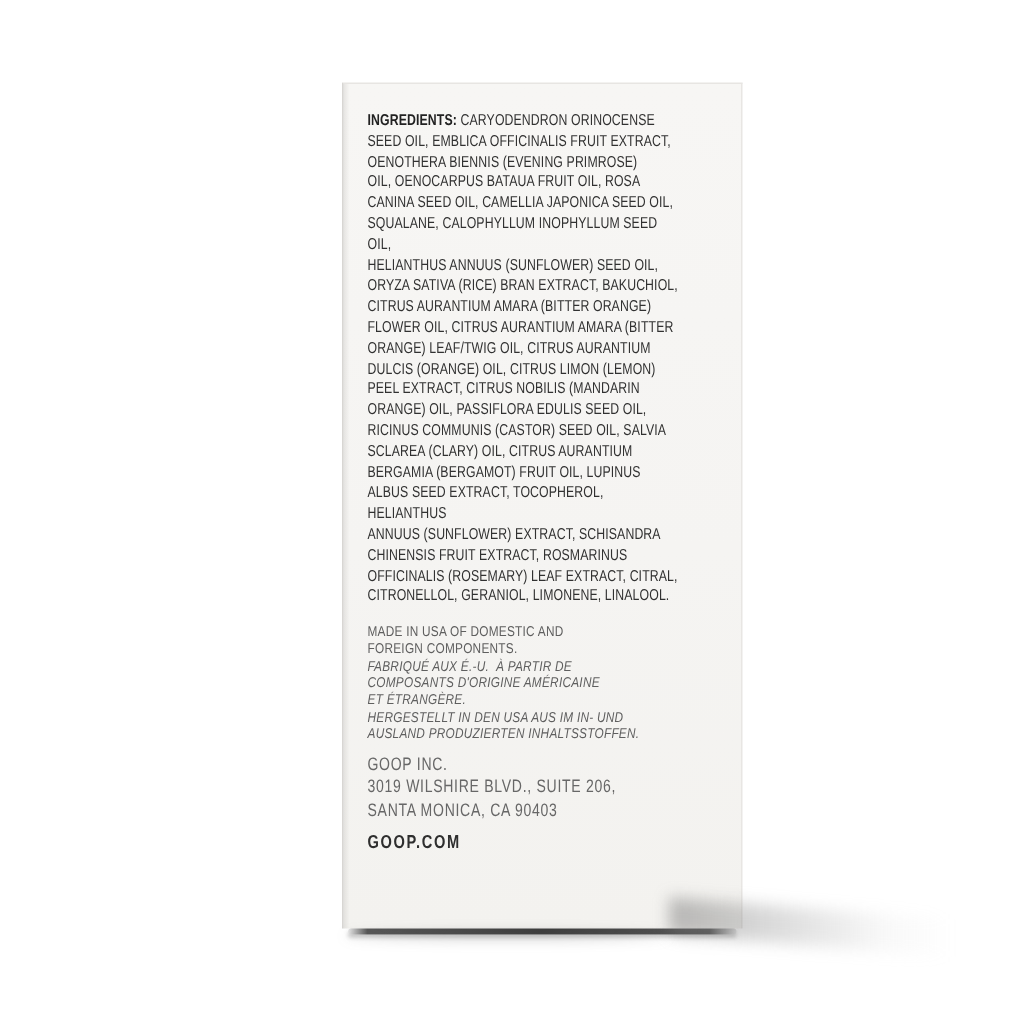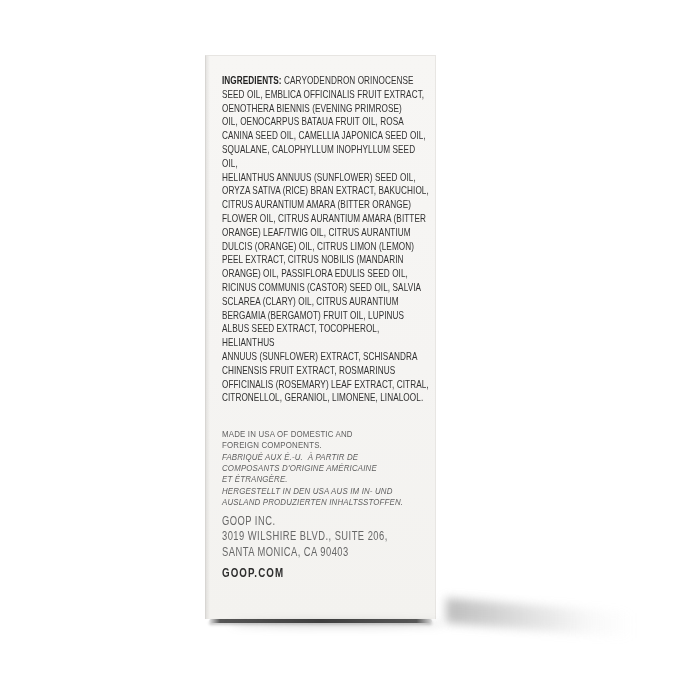--- a/index.html
+++ b/index.html
@@ -13,28 +13,29 @@
   .stage {
     position: relative;
     width: 679px;
     height: 679px;
     background: #ffffff;
     overflow: hidden;
   }
   
   .box {
     position: absolute;
-    left: 205px;
+    left: 228px;
     top: 55px;
     width: 229px;
     height: 563px;
     background: linear-gradient(180deg, #f7f6f4 0%, #f5f4f2 55%, #f3f2ef 100%);
     border-top: 1px solid #e7e5e2;
     border-right: 1px solid #e8e6e3;
     border-left: 1px solid #d8d6d3;
+    padding-left: 36px;
   }
   
   .box-left-edge {
     position: absolute;
     left: 0; top: 0; bottom: 0;
     width: 4px;
     background: linear-gradient(90deg, rgba(120,115,110,0.14), rgba(120,115,110,0.0));
   }
   
   .box-bottom-line {
@@ -94,21 +95,21 @@
     white-space: pre-line;
     width: 128.2%;
     transform: scaleX(0.78);
     transform-origin: 0 0;
   }
   .ing-label {
     font-weight: bold;
     color: #222222;
   }
   .origin {
-    margin-top: 24px;
+    margin-top: 12px;
     color: #5f5f5f;
   }
   .origin p {
     margin: 0 0 2px 0;
     font-size: 9.5px;
     line-height: 10.6px;
     letter-spacing: 0.2px;
     white-space: pre;
     width: 120.5%;
     transform: scaleX(0.83);

